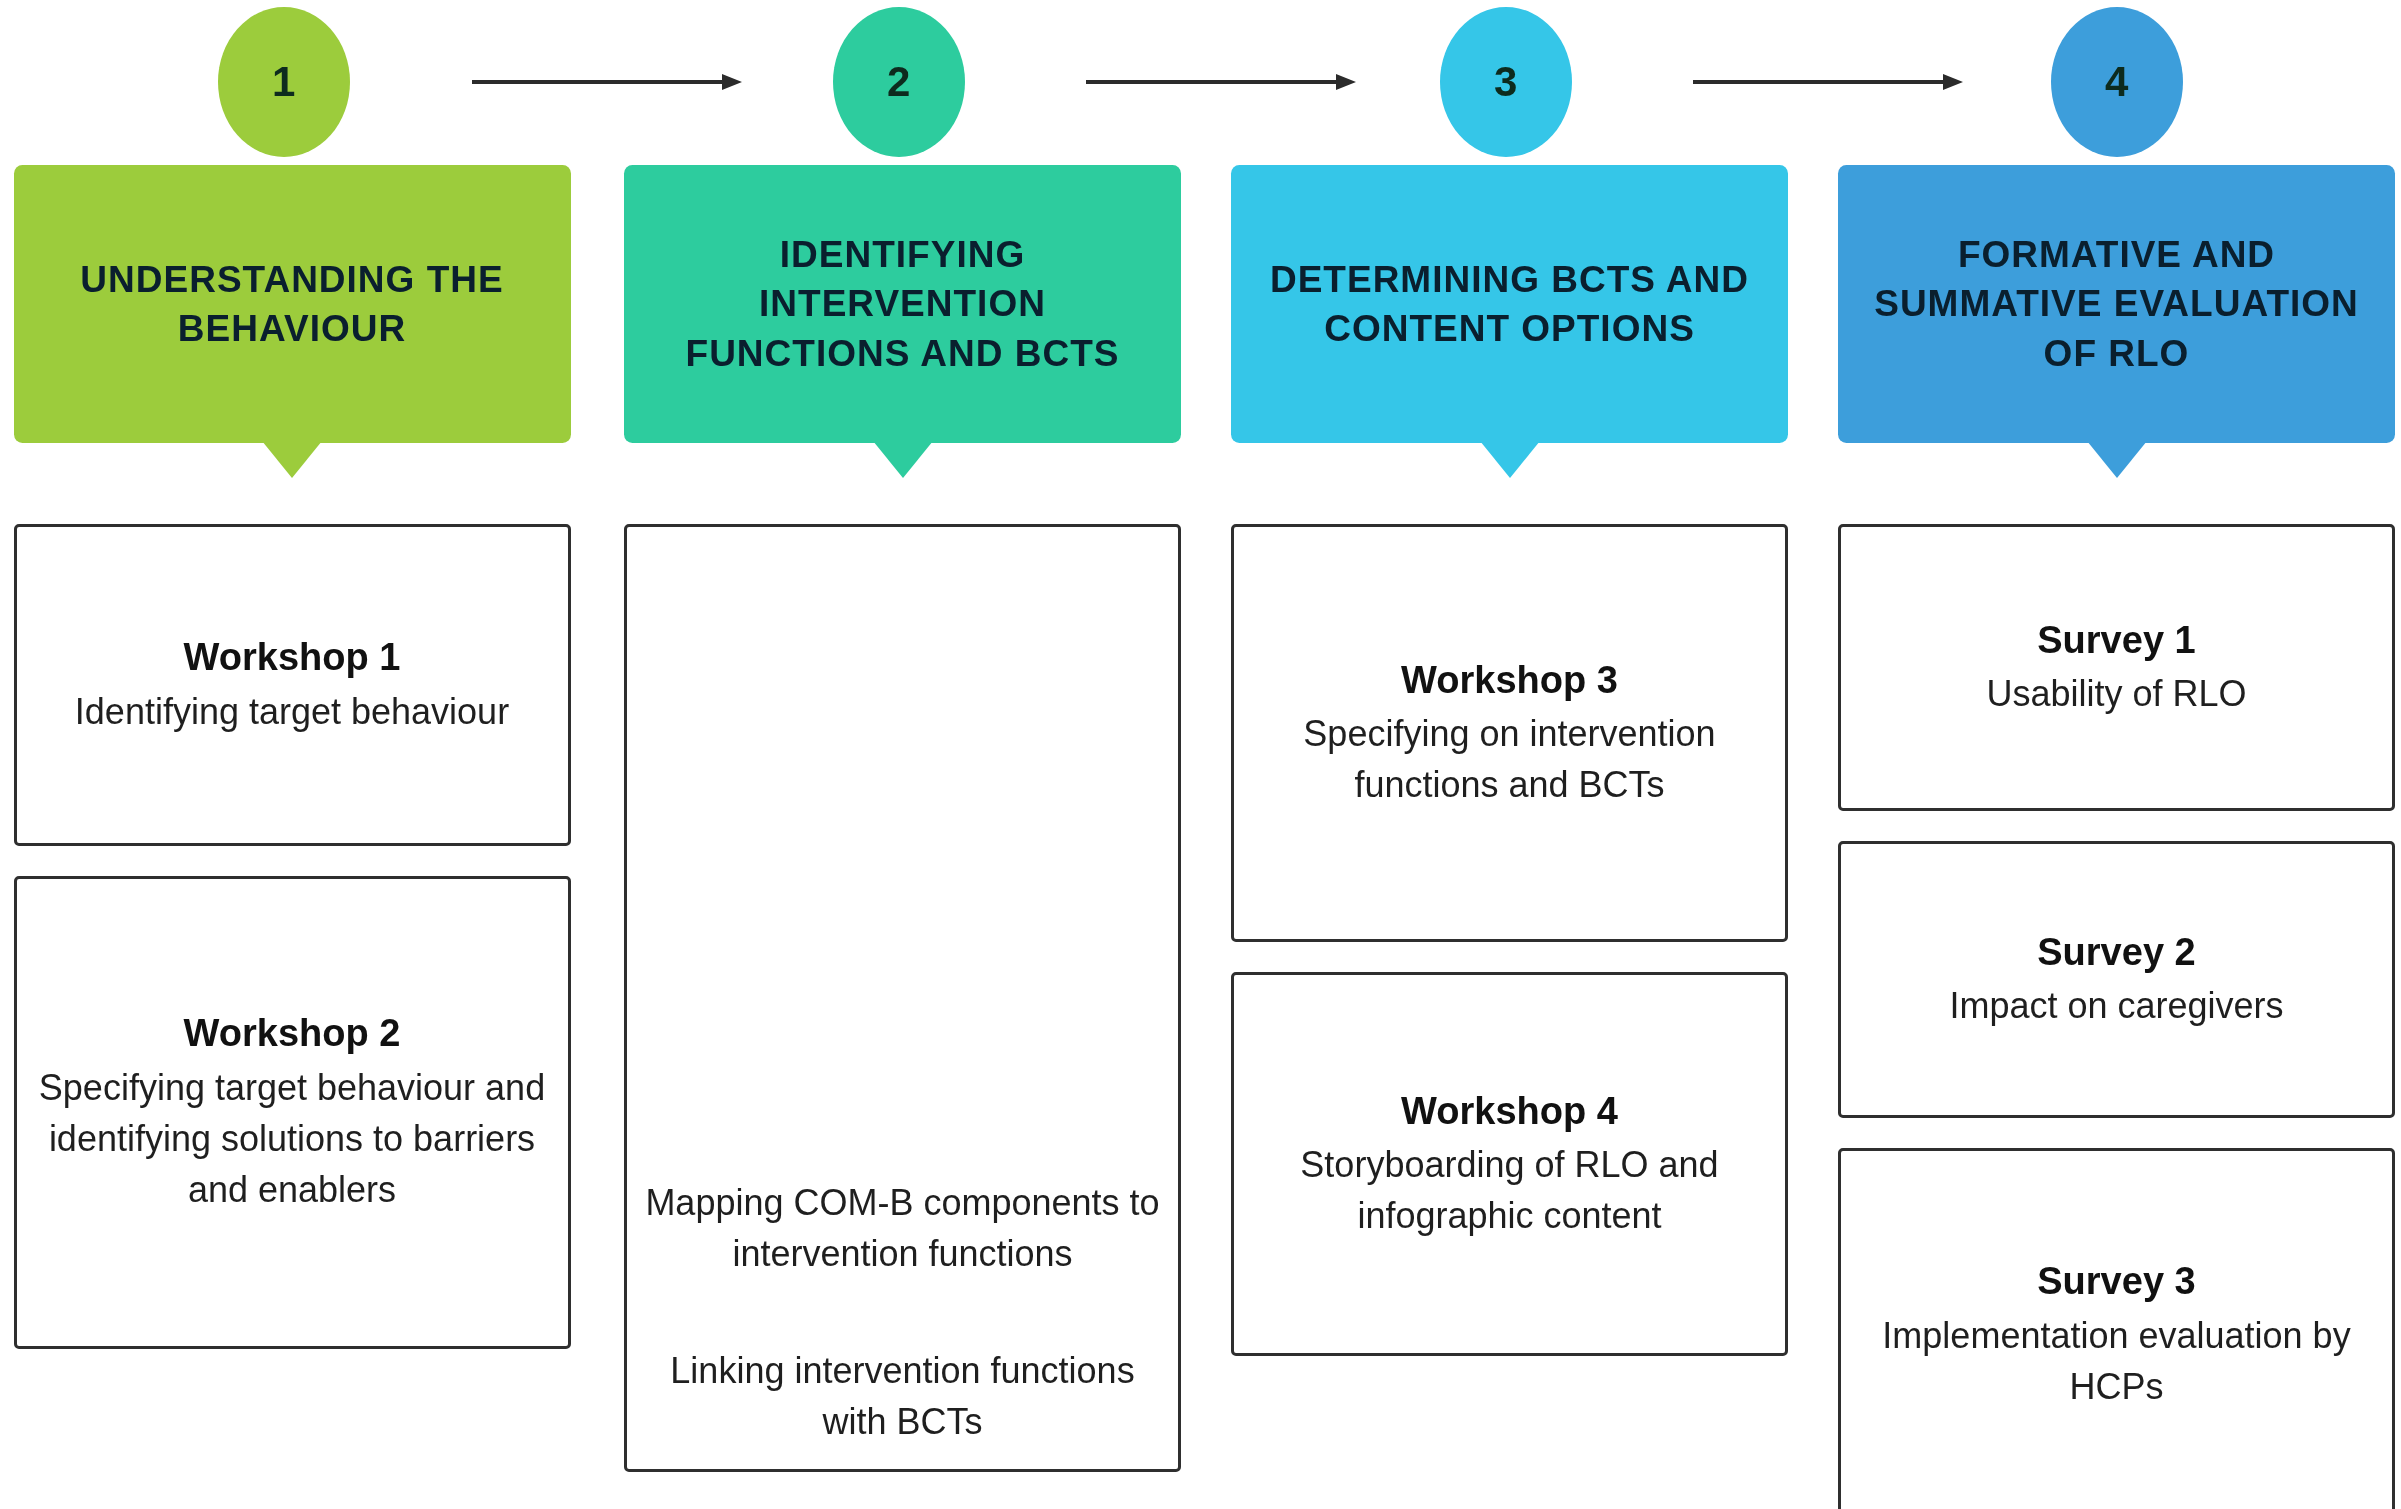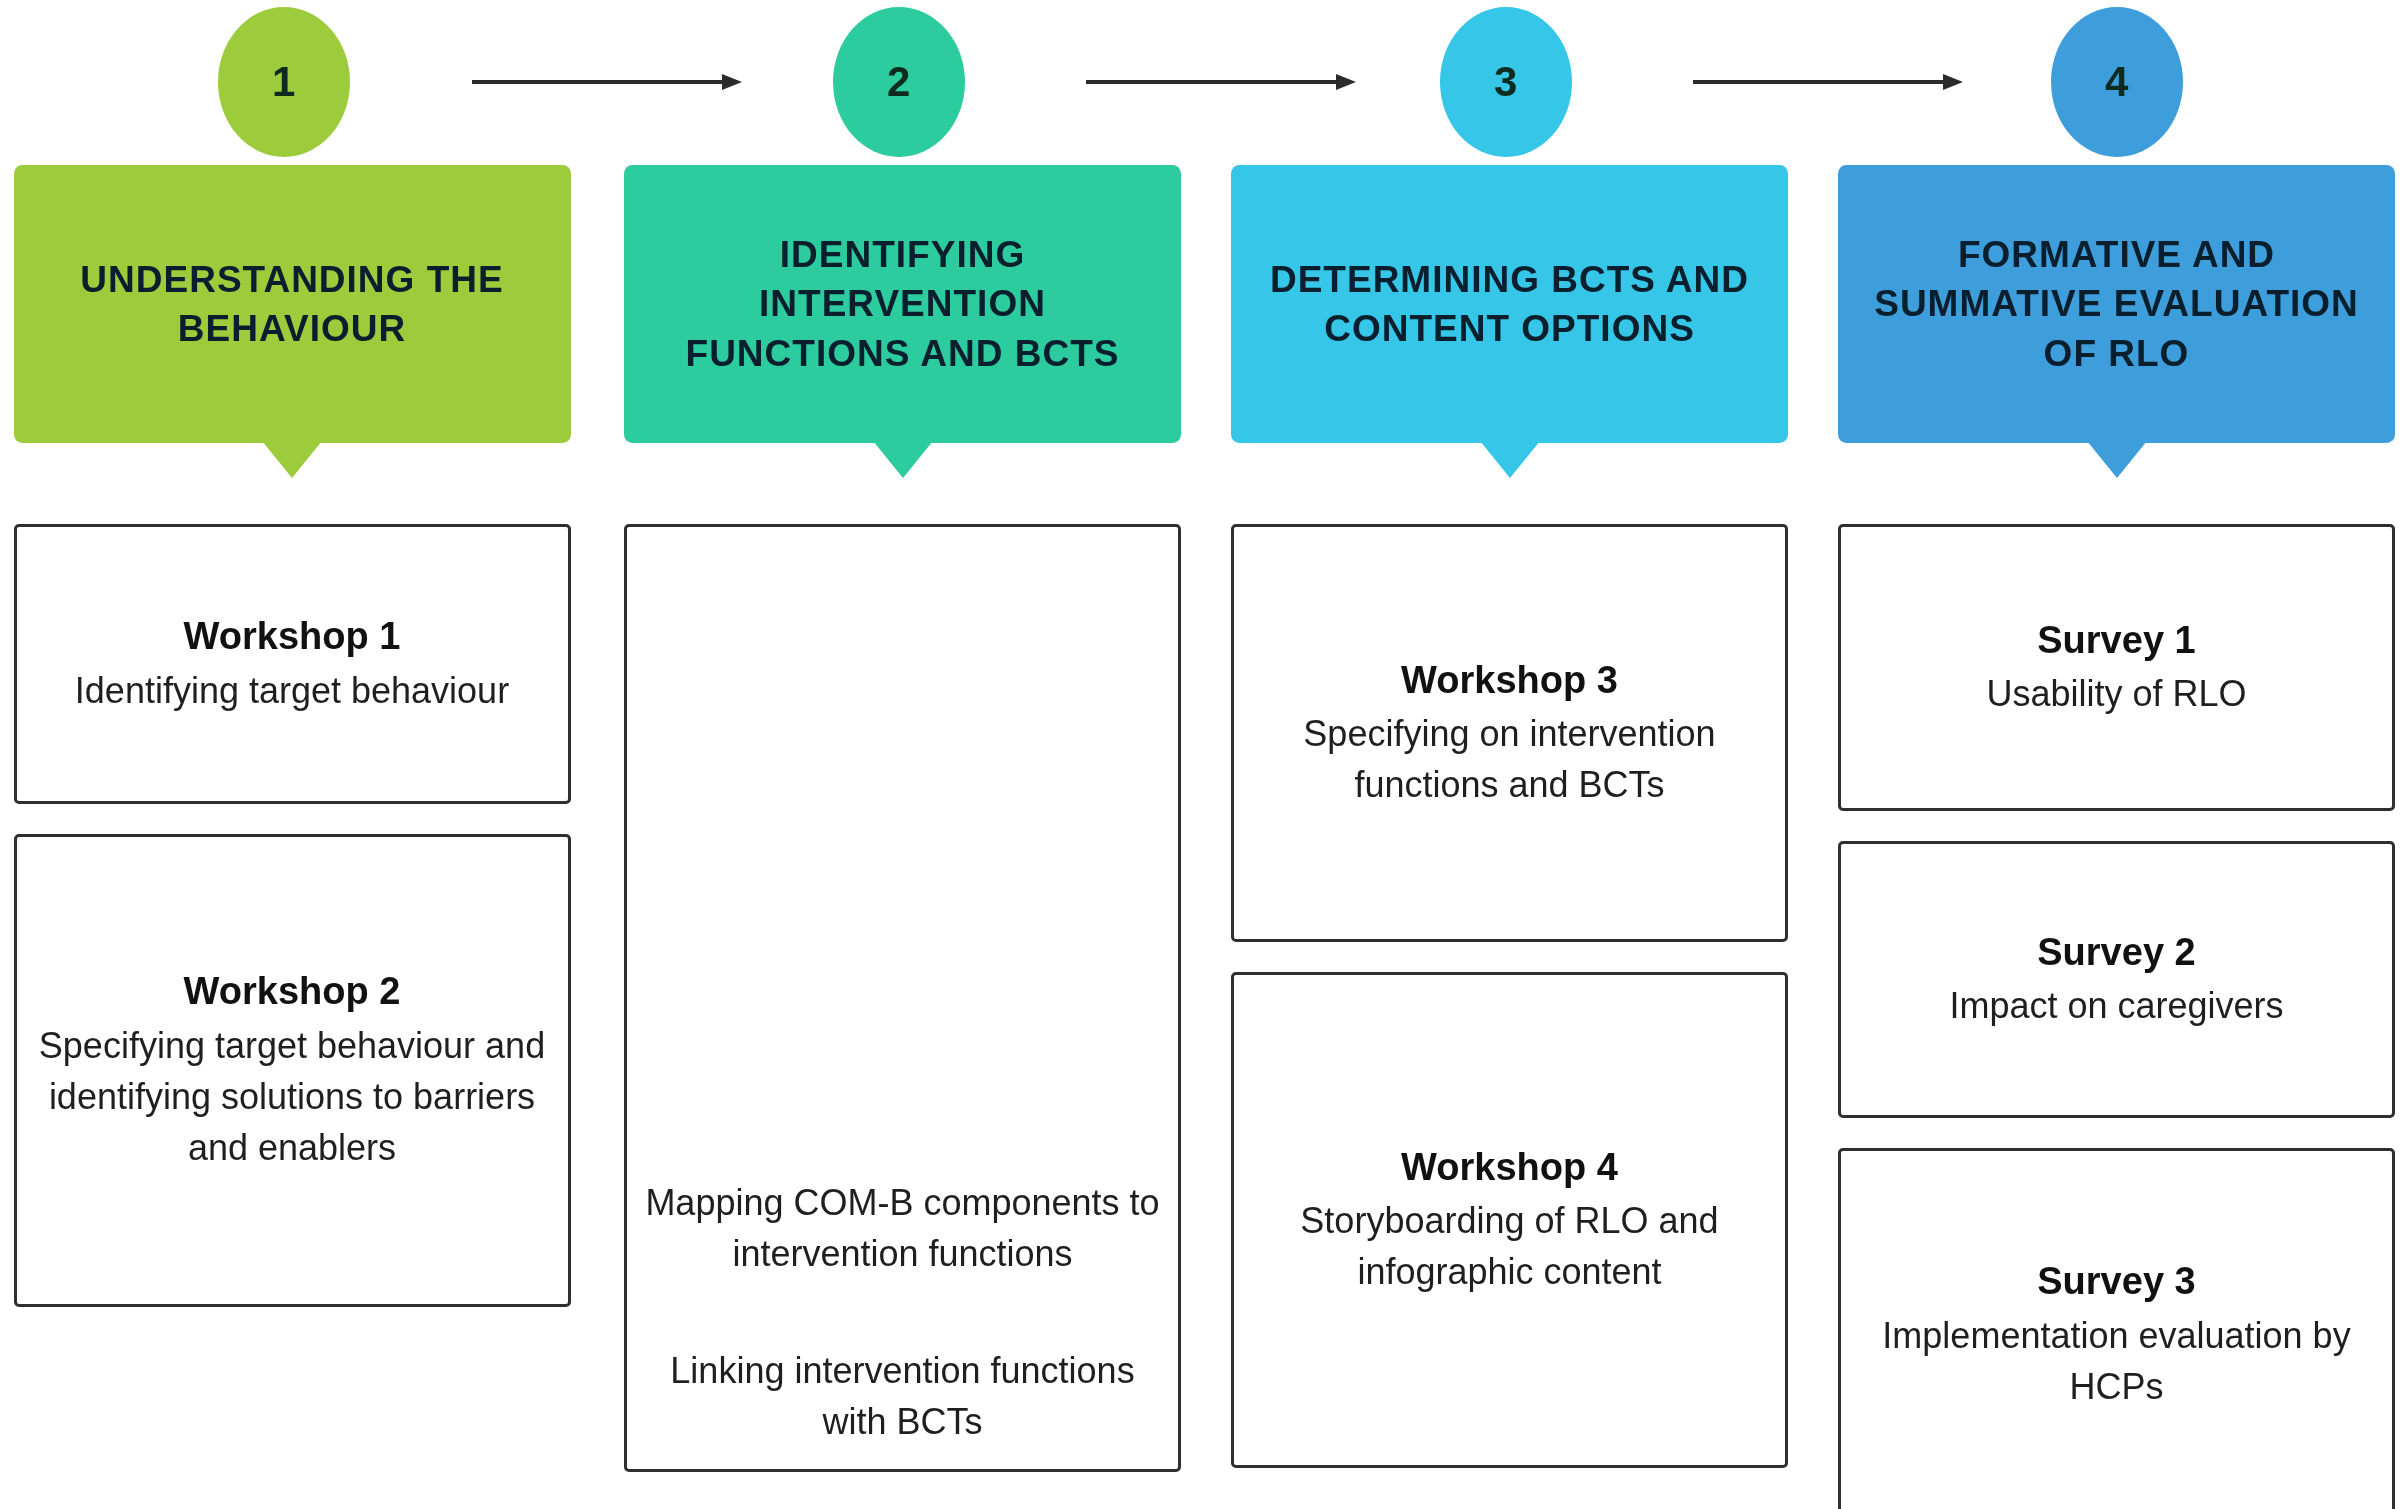--- a/index.html
+++ b/index.html
@@ -159,30 +159,30 @@
     font-weight: 400;
     line-height: 1.42;
     color: #1f1f1f;
   }
   .card-para + .card-para {
     margin-top: 66px;
   }
   .card-para { width: 100%; }
 
   
-  .c1 .card.h1 { height: 280px; }
+  .c1 .card.h1 { height: 322px; }
   .c1 .card.h2 { height: 473px; }
 
   .c2 .card.tall {
     height: 948px;
     justify-content: flex-end;
   }
 
   .c3 .card.h1 { height: 418px; }
-  .c3 .card.h2 { height: 496px; }
+  .c3 .card.h2 { height: 384px; }
 
   .c4 .card.h1 { height: 287px; }
   .c4 .card.h2 { height: 277px; justify-content: center; }
   .c4 .card.h3 { height: 373px; }
 </style>
 </head>
 <body>
 
 <div id="canvas">
 

